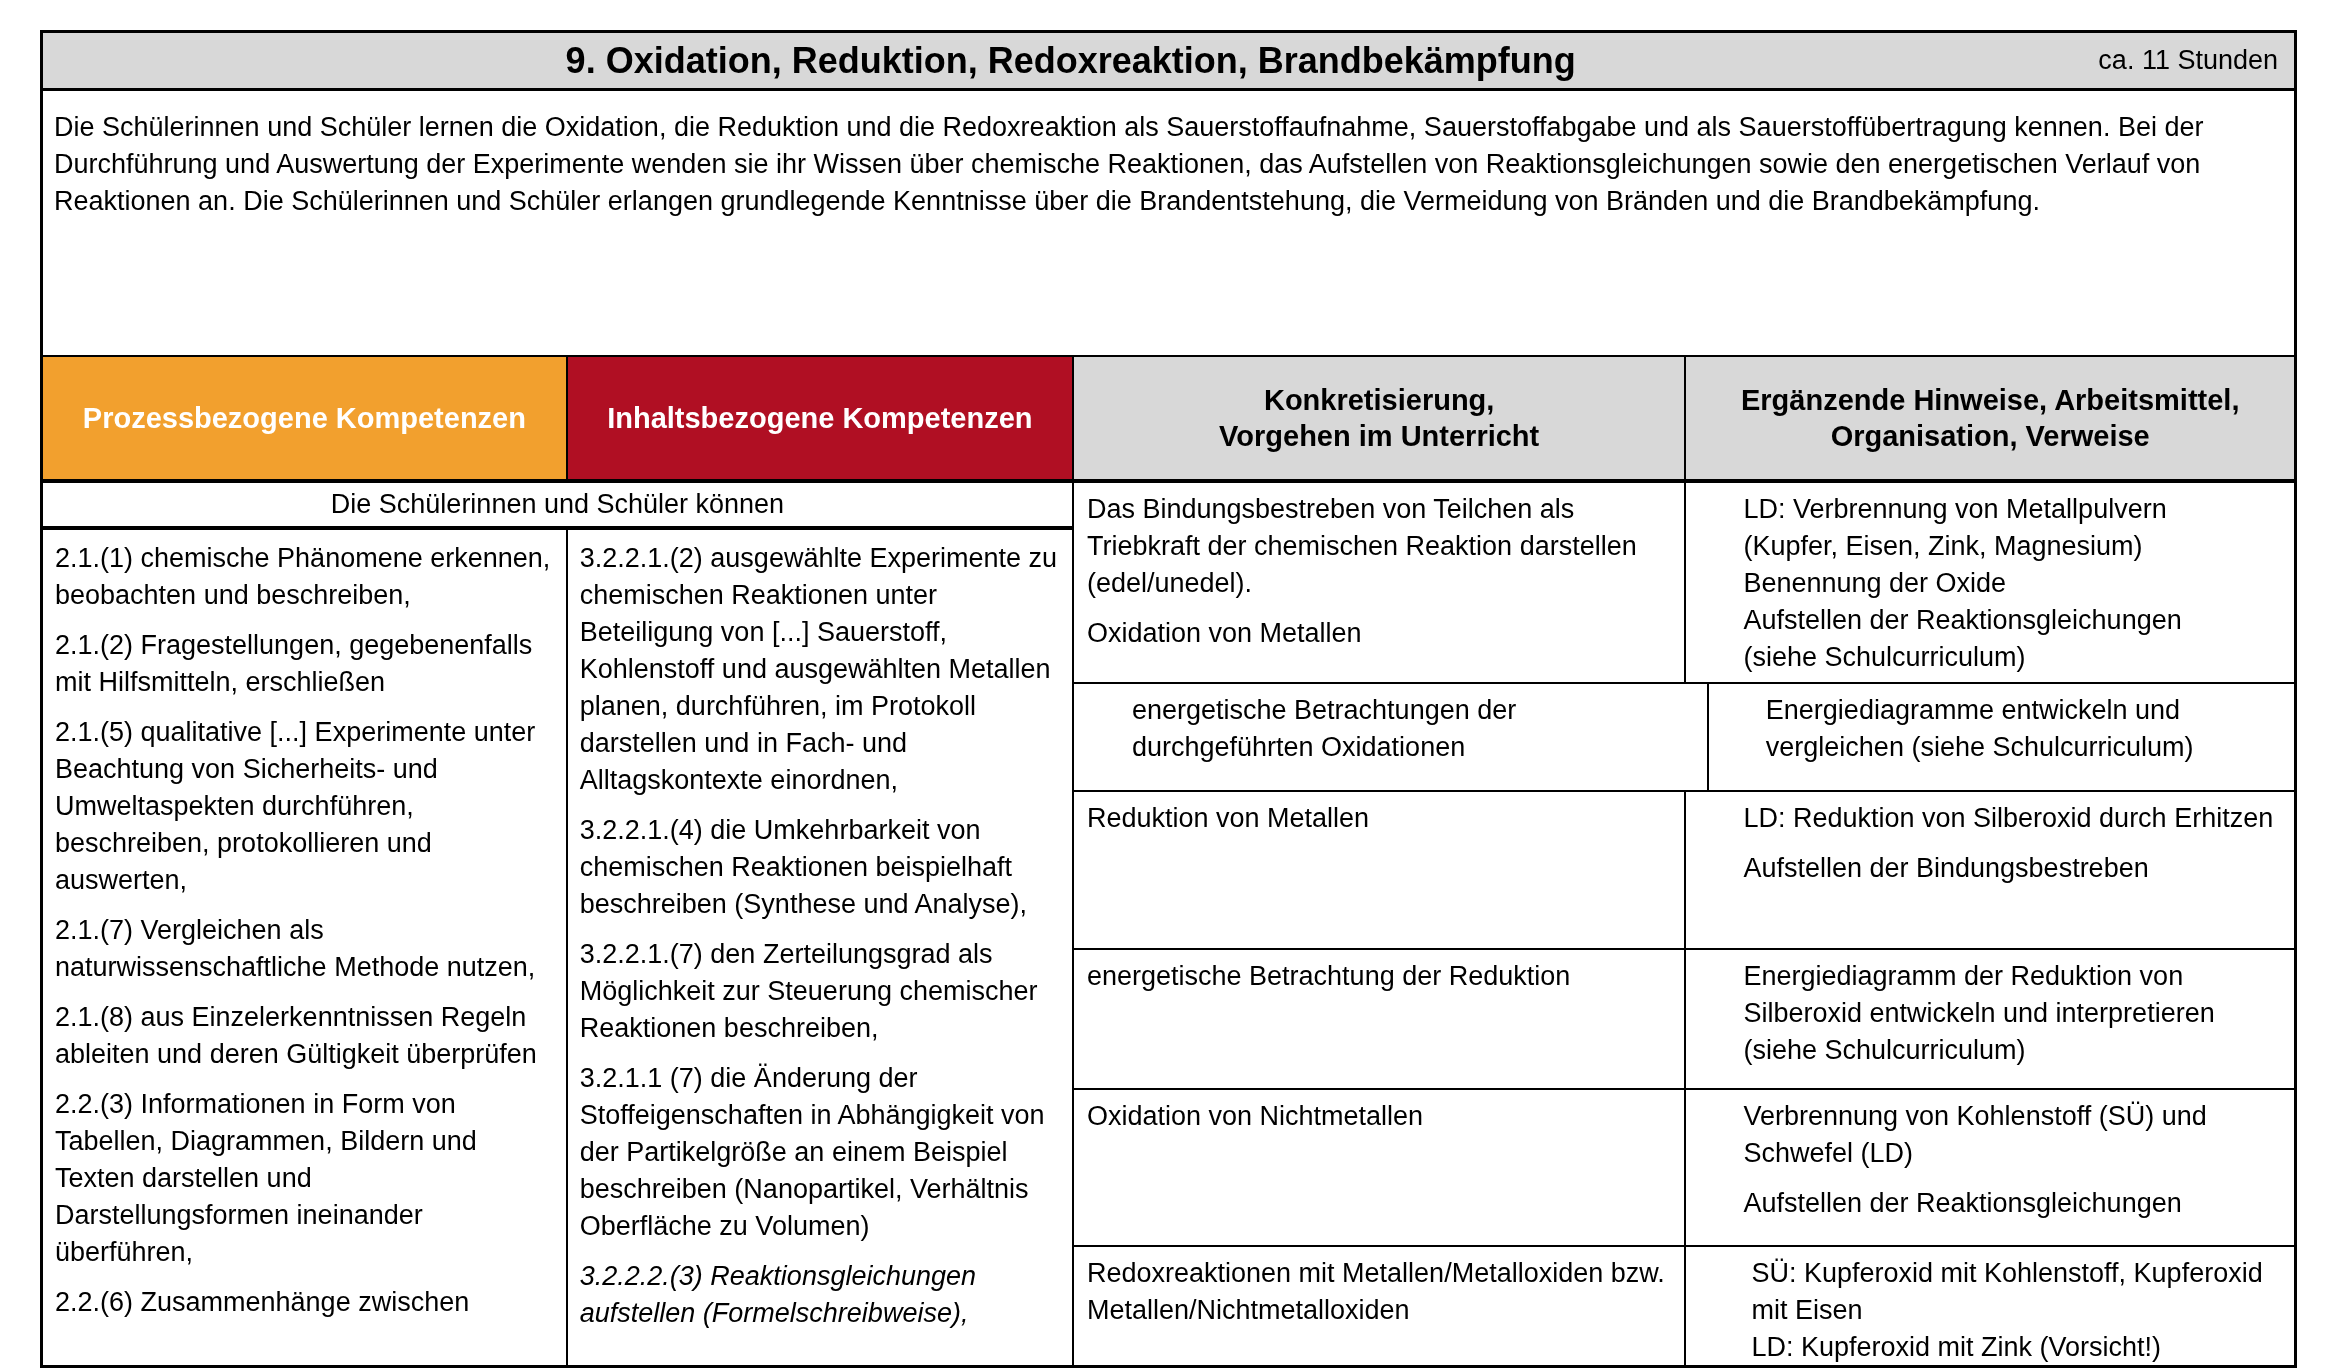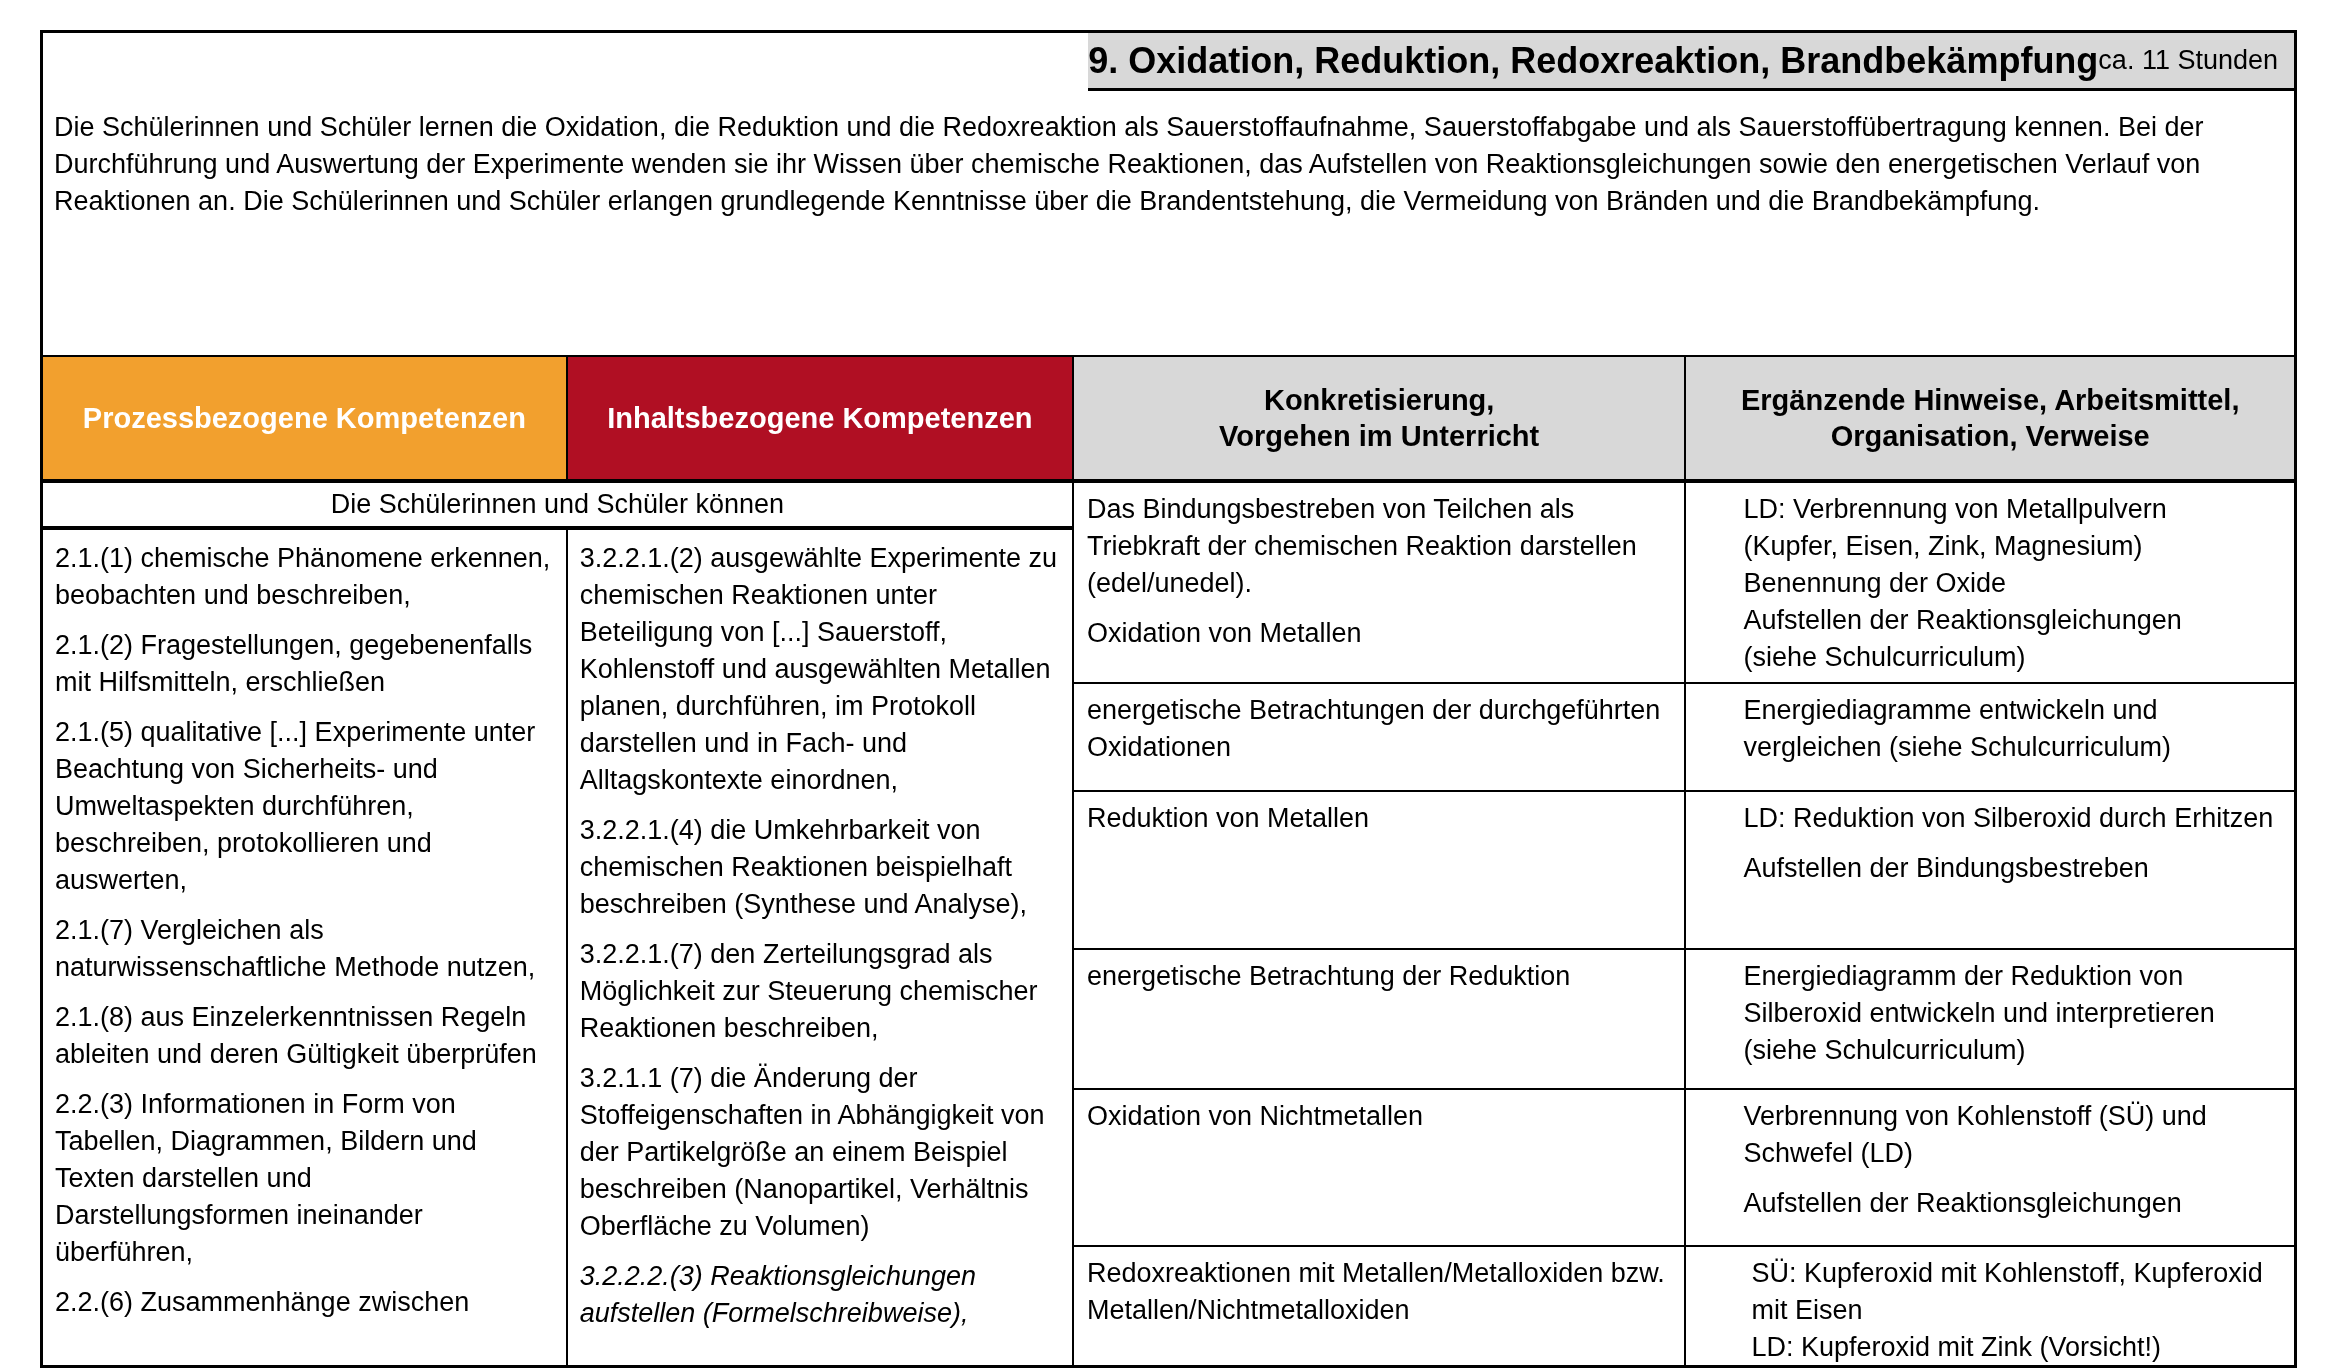--- a/index.html
+++ b/index.html
@@ -2,21 +2,21 @@
 <html><head>
 <meta charset="utf-8">
 <style>
   * { margin:0; padding:0; box-sizing:border-box; }
   html,body { width:2339px; height:1372px; background:#fff; overflow:hidden; }
   body { font-family:"Liberation Sans","DejaVu Sans",sans-serif; color:#000; position:relative; }
 
   .doc-table{
     position:absolute; left:40px; top:30px; width:2257px; height:1338px;
     border:3px solid #000; background:#fff; overflow:hidden;
-    display:flex; flex-direction:column;align-items:flex-end;
+    display:flex; flex-direction:column;
   }
 
   .title-bar{ flex:0 0 58px; border-bottom:3px solid #000; display:flex; align-items:center; }
   .title{ flex:1; text-align:center; font-weight:bold; font-size:36px; letter-spacing:0; }
   .duration{ flex:0 0 auto; font-size:27px; padding-right:16px; }
 
   .intro{ flex:0 0 264px; padding:18px 14px 0 11px; font-size:27px; line-height:37px; }
 
   .grid{ flex:1; display:flex; min-height:0; }
 
@@ -104,21 +104,21 @@
               <p class="para">Oxidation von Metallen</p>
             </div>
             <div class="cell c4">
               <p class="para">LD: Verbrennung von Metallpulvern
 (Kupfer, Eisen, Zink, Magnesium)
 Benennung der Oxide
 Aufstellen der Reaktionsgleichungen
 (siehe Schulcurriculum)</p>
             </div>
           </div>
-          <div class="row" style="flex: 0 0 108px;">
+          <div class="row" style="flex: 0 0 108px; padding-left: 45px;">
             <div class="cell c3">
               <p class="para">energetische Betrachtungen der durchgeführten Oxidationen</p>
             </div>
             <div class="cell c4">
               <p class="para">Energiediagramme entwickeln und vergleichen (siehe Schulcurriculum)</p>
             </div>
           </div>
           <div class="row" style="flex: 0 0 158px;">
             <div class="cell c3">
               <p class="para">Reduktion von Metallen</p>

